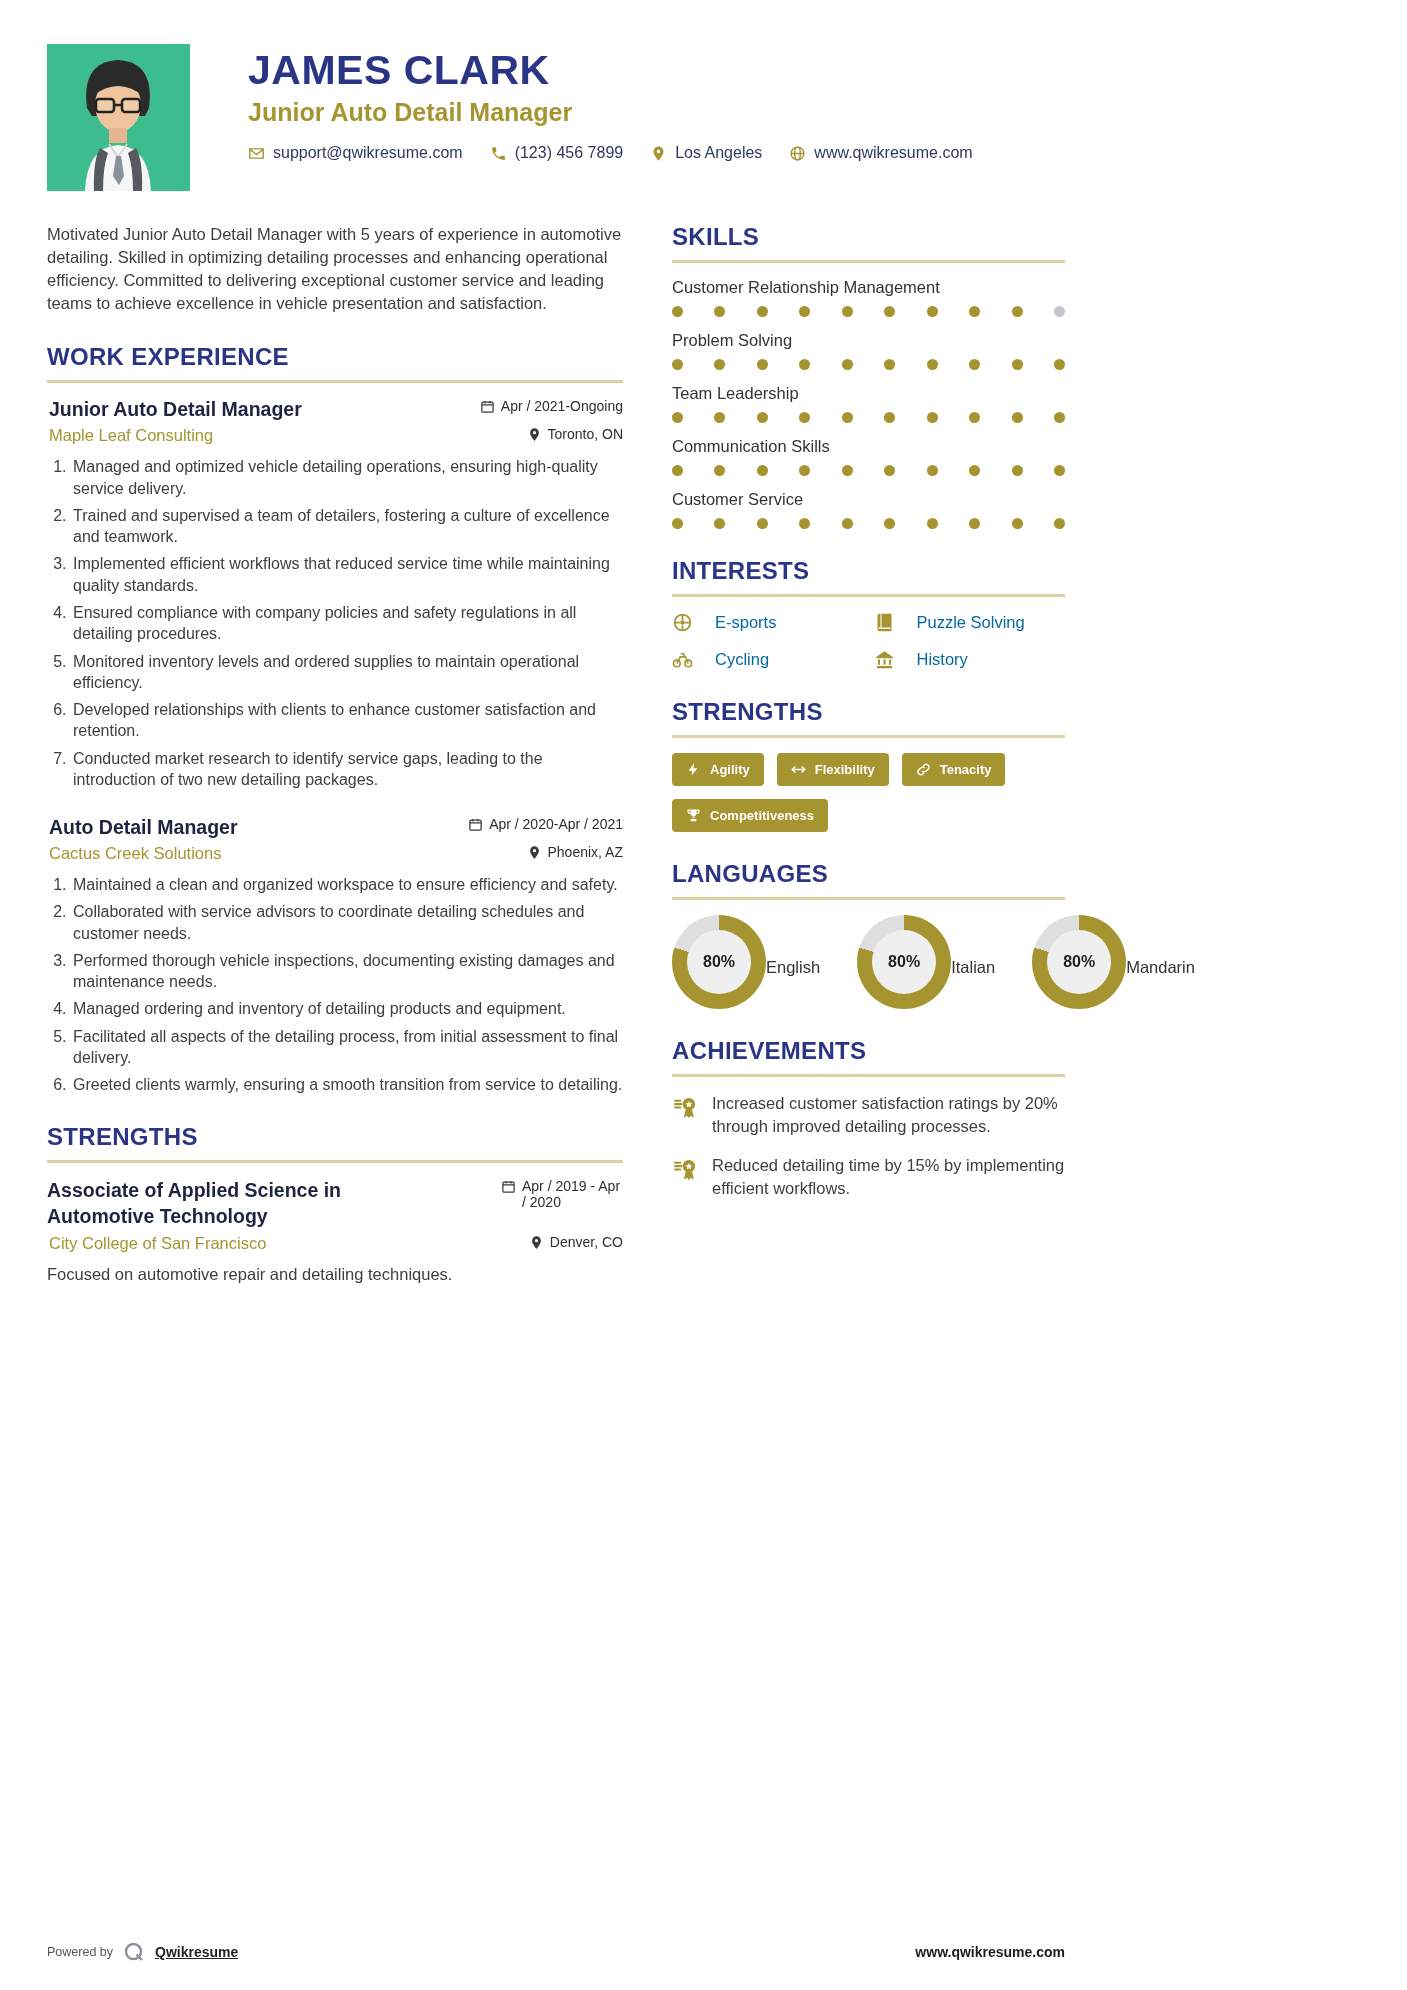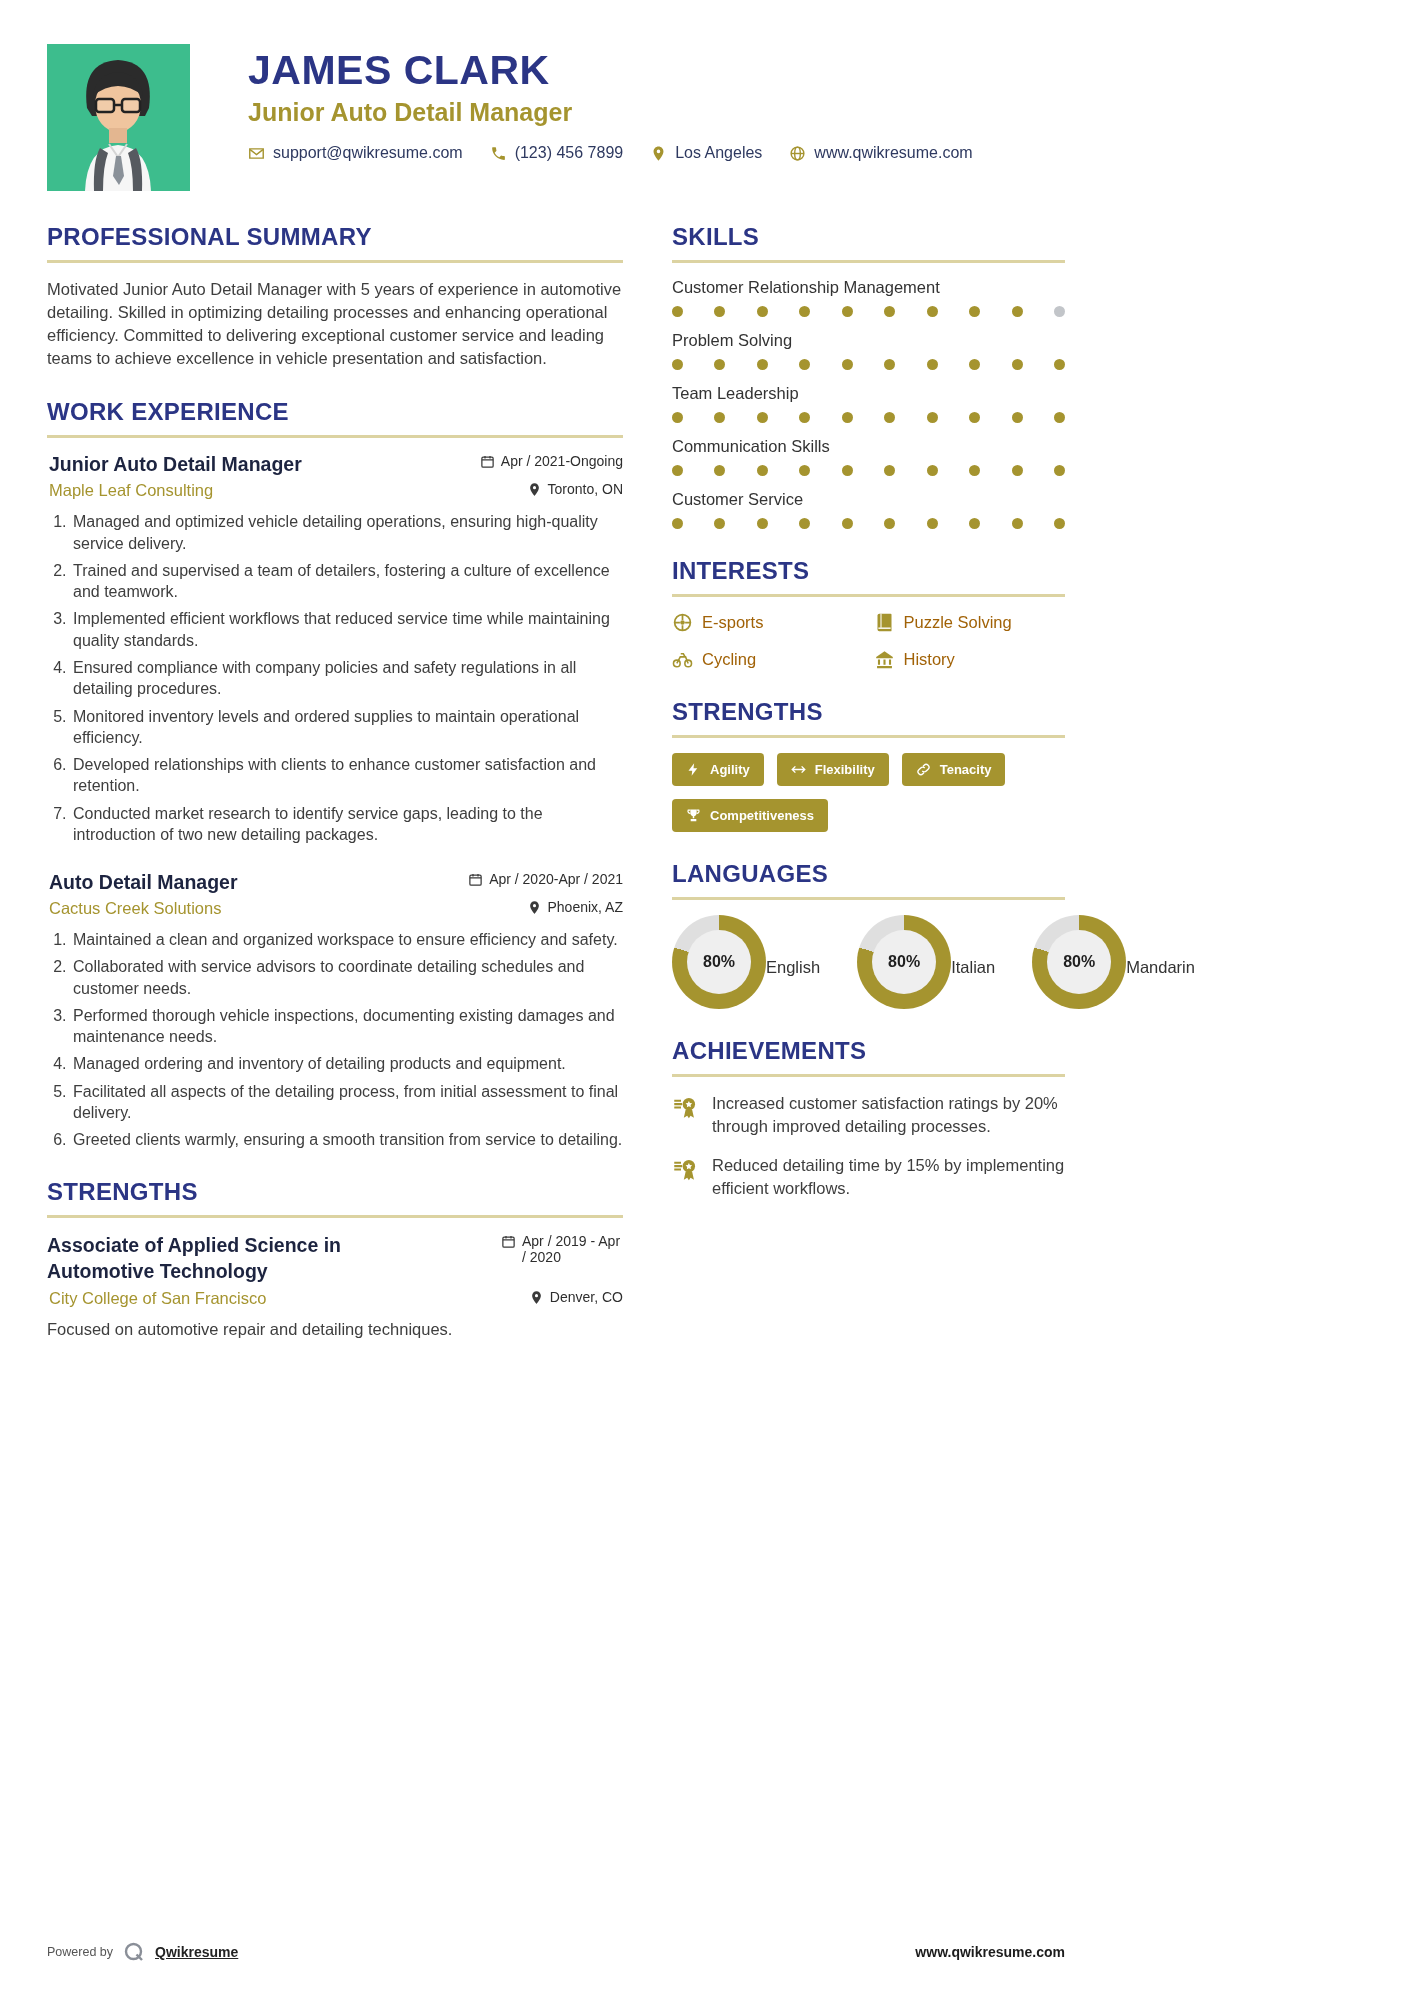--- a/index.html
+++ b/index.html
@@ -50,21 +50,21 @@
   
   .skill{margin-bottom:14px;}
   .skill-name{font-size:16.5px;color:#333;margin-bottom:9px;}
   .dots{display:flex;justify-content:space-between;}
   .dot{width:11px;height:11px;border-radius:50%;display:inline-block;}
   .dot-on{background:var(--gold);}
   .dot-off{background:#c2c5c9;}
 
   
   .interests-grid{display:grid;grid-template-columns:1fr 1fr;row-gap:16px;column-gap:10px;}
-  .interest{display:flex;align-items:center;gap:9px;font-size:16.5px;color:#a16207;}
+  .interest{display:flex;align-items:center;gap:22px;font-size:16.5px;color:#0369a1;}
   .iicon{width:21px;height:21px;color:var(--gold);flex:none;}
 
   
   .chips{display:flex;flex-wrap:wrap;gap:13px;}
   .chip{display:flex;align-items:center;gap:9px;background:var(--gold);color:#fff;
         font-size:13px;font-weight:700;padding:9px 14px;border-radius:4px;}
   .chipicon{width:15px;height:15px;color:#fff;flex:none;}
 
   
   .langs{display:flex;gap:37px;}
@@ -144,21 +144,20 @@
         </span>
       </div>
     </div>
   </div>
 
   <div class="columns">
 
     <div class="col-left">
 
       <section>
-        <h2 class="sec">PROFESSIONAL SUMMARY</h2>
         <p class="summary-text">Motivated Junior Auto Detail Manager with 5 years of experience in automotive detailing. Skilled in optimizing detailing processes and enhancing operational efficiency. Committed to delivering exceptional customer service and leading teams to achieve excellence in vehicle presentation and satisfaction.</p>
       </section>
 
       <section>
         <h2 class="sec">WORK EXPERIENCE</h2>
 
         <div class="job">
           <div class="job-head">
             <div class="job-name">Junior Auto Detail Manager</div>
             <div class="meta">

